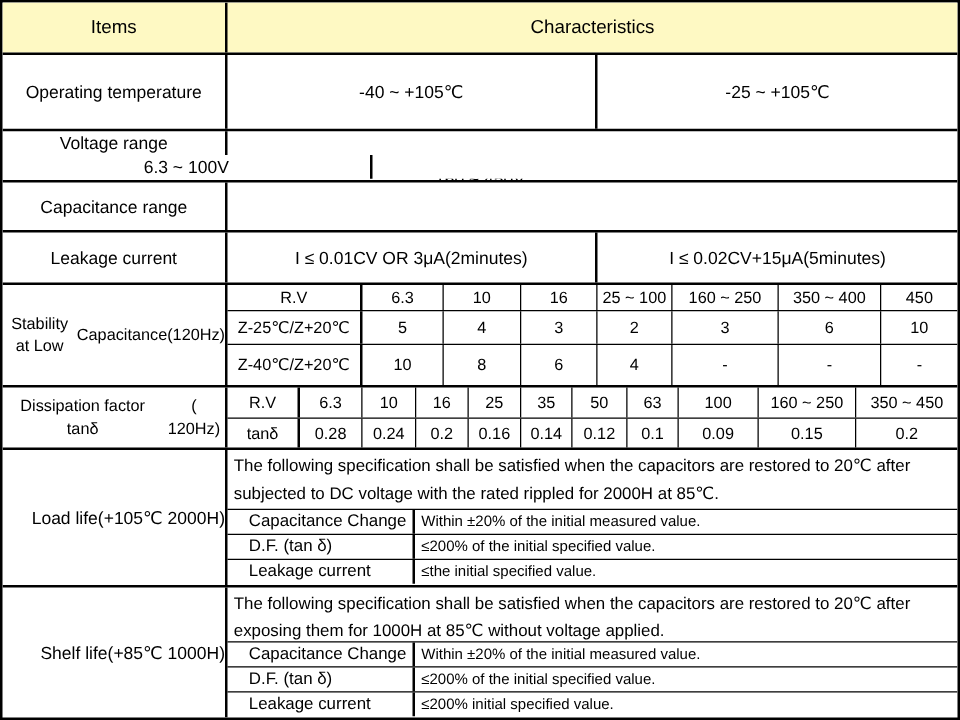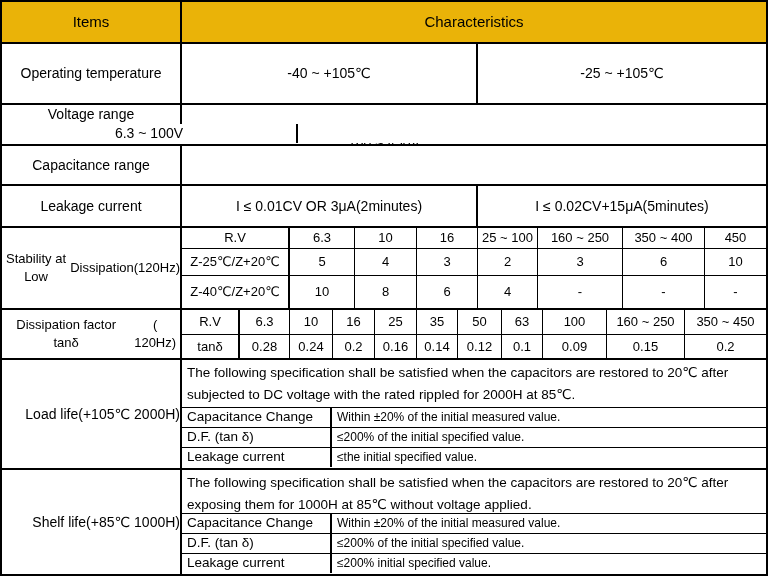--- a/index.html
+++ b/index.html
@@ -13,21 +13,21 @@
   .row.first { border-top:none; }
   .cell {
     box-sizing:border-box; display:flex; align-items:center; justify-content:center;
     text-align:center; font-size:14px; line-height:1.35; overflow:hidden;
   }
   .col-items { width:180px; }
   .col-v1 { width:296px; }
   .col-flex { flex:1; }
   .br2 { border-right:2px solid #000; }
   .br1 { border-right:1px solid #000; }
-  .header-row { height:40px; background:#eab308; }
+  .header-row { height:40px; background:#fef9c3; }
   .header-row .cell { font-size:15px; }
   .h-op { height:61px; } .h-volt { height:41px;flex-direction:column; } .h-cap { height:40px; } .h-leak { height:42px; }
   .h-stab { height:82px; } .h-diss { height:50px; } .h-load { height:110px; } .h-shelf { flex:1; }
   .subcol { flex:1; display:flex; flex-direction:column; box-sizing:border-box; min-width:0; }
   .subrow { display:flex; box-sizing:border-box; flex-shrink:0; }
   .bt1 { border-top:1px solid #000; }
   .sub .cell { font-size:13px; }
   
   .st-label { width:108px; }
   .st-c1 { width:65px; } .st-c2 { width:62px; } .st-c3 { width:61px; }
@@ -39,21 +39,21 @@
   .df-c5 { width:41px; } .df-c6 { width:44px; } .df-c7 { width:41px; } .df-c8 { width:64px; }
   .df-c9 { width:78px; } .df-c10 { flex:1; }
   .df-r { height:24px; }
   
   .para {
     box-sizing:border-box; padding:2px 5px 0 5px; font-size:13.5px; line-height:22px;
     text-align:left; flex-shrink:0;
   }
   .load-para { height:47px; } .shelf-para { height:43px; }
   .spec-row { height:20px; }
-  .spec-name { width:150px; justify-content:flex-start; padding-left:5px; text-align:left; font-size:13.5px; }
+  .spec-name { width:150px; justify-content:flex-start; padding-left:17px; text-align:left; font-size:13.5px; }
   .spec-val { flex:1; justify-content:flex-start; padding-left:5px; text-align:left; font-size:12px; }
   .multiline { flex-direction:row; justify-content:flex-end; }
 </style>
 </head>
 <body>
 
 <div class="sheet">
 
   <div class="row first header-row">
     <div class="cell col-items br2">Items</div>
@@ -78,21 +78,21 @@
 
   <div class="row h-leak">
     <div class="cell col-items br2">Leakage current</div>
     <div class="cell col-v1 br2">I ≤ 0.01CV OR 3μA(2minutes)</div>
     <div class="cell col-flex">I ≤ 0.02CV+15μA(5minutes)</div>
   </div>
 
   <div class="row h-stab sub">
     <div class="cell col-items br2 multiline">
       <span>Stability at Low</span>
-      <span>Dissipation</span>
+      <span>Capacitance</span>
       <span>(120Hz)</span>
     </div>
     <div class="subcol">
       <div class="subrow st-r1">
         <div class="cell st-label br2">R.V</div>
         <div class="cell st-c1 br1">6.3</div>
         <div class="cell st-c2 br1">10</div>
         <div class="cell st-c3 br1">16</div>
         <div class="cell st-c4 br1">25 ~ 100</div>
         <div class="cell st-c5 br1">160 ~ 250</div>

